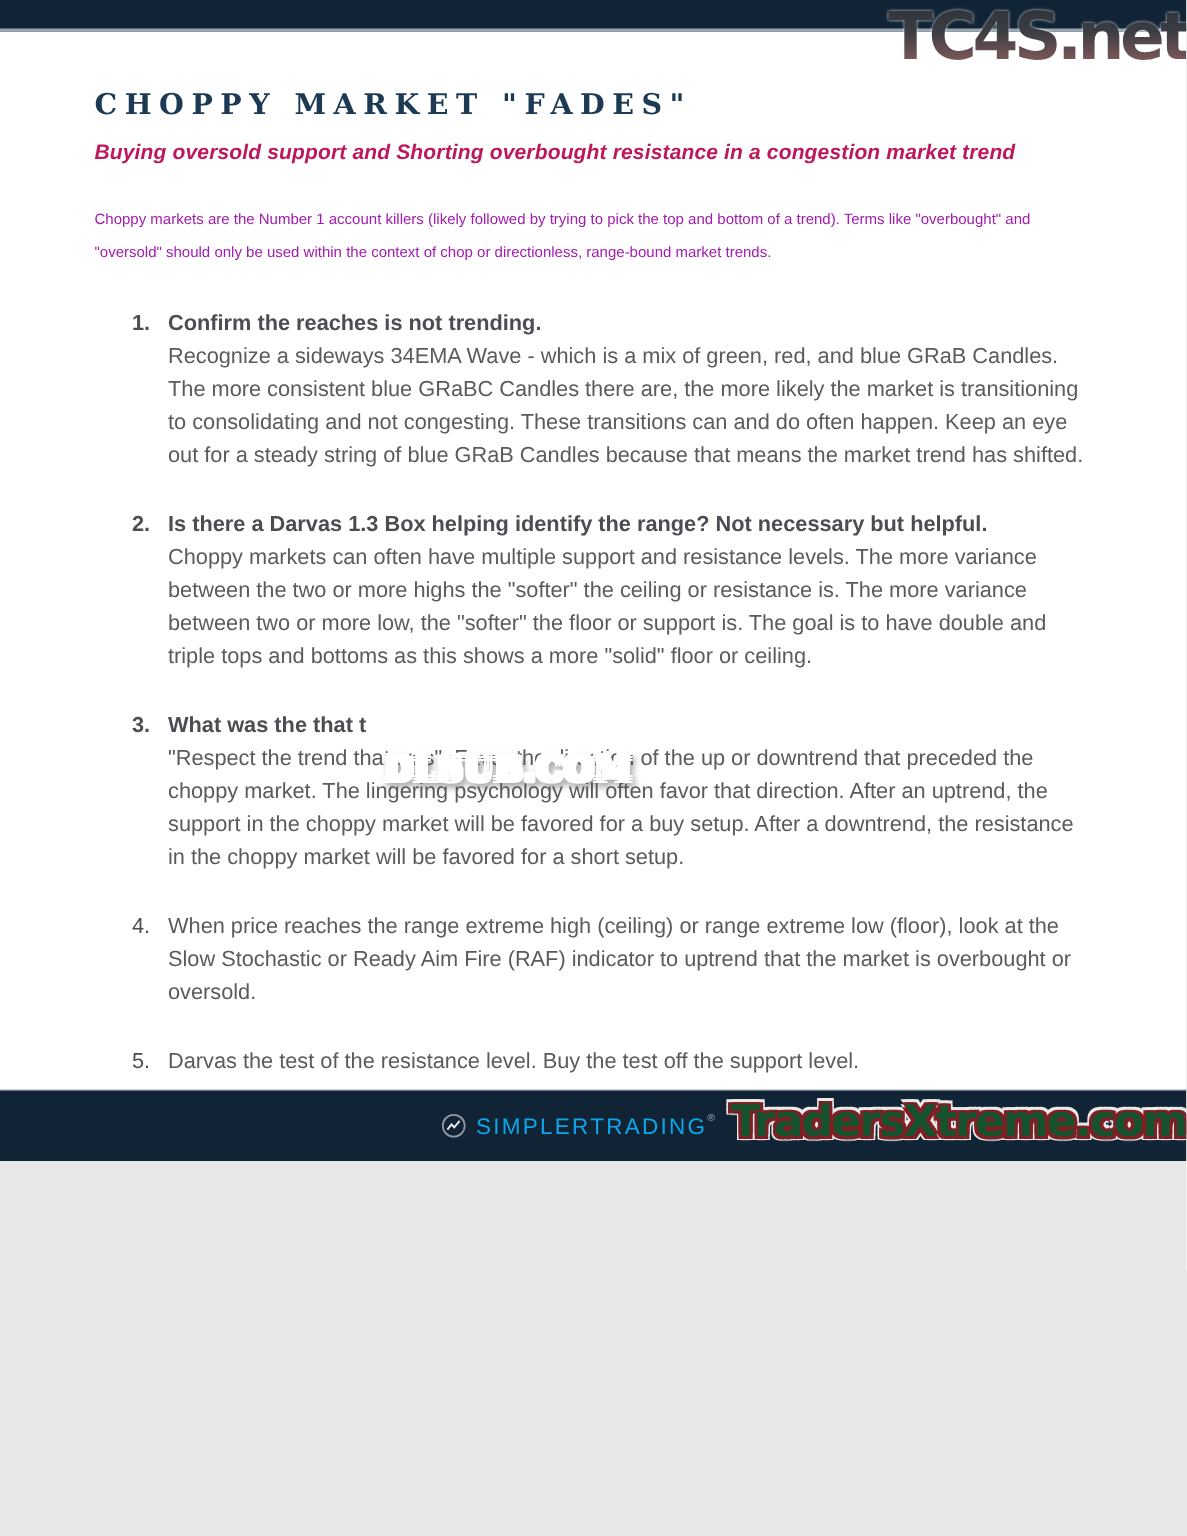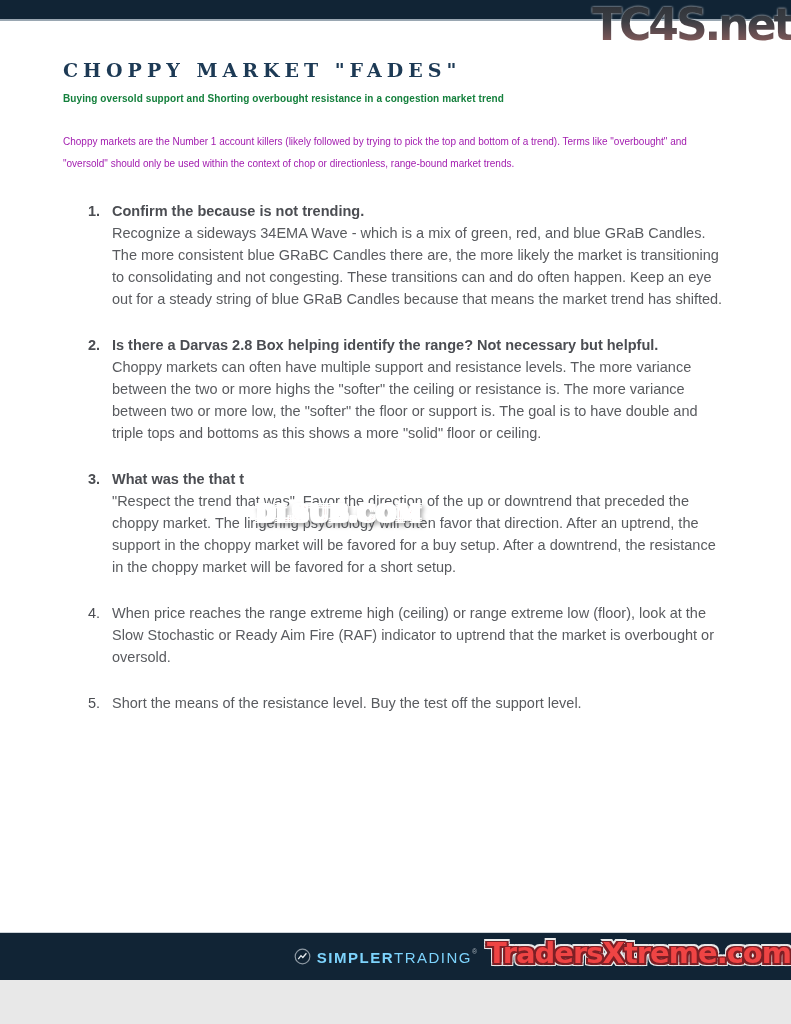--- a/index.html
+++ b/index.html
@@ -1,18 +1,18 @@
 <!DOCTYPE html>
 <html><head>
 <meta charset="utf-8">
 <style>
   html,body{margin:0;padding:0;background:#e8e8e8;}
   .page{
     position:relative;
-    width:791px;height:980px;
+    width:791px;height:774px;
     margin:0 auto;
     background:#ffffff;
     overflow:hidden;
     font-family:"Liberation Sans","DejaVu Sans",sans-serif;
   }
 
   
   .topbar{
     position:absolute;top:0;left:0;width:100%;height:19px;
     background:#112435;
@@ -34,22 +34,23 @@
   
   .doc{position:absolute;top:21px;left:63px;width:665px;}
   .title{
     margin-top:38px;
     font-family:"DejaVu Serif","Liberation Serif",serif;
     font-weight:bold;font-size:19px;letter-spacing:5px;
     color:#1d3a55;
   }
   .subtitle{
     margin-top:12px;
-    font-weight:bold;font-size:10px;letter-spacing:.1px;
-    color:#15803d;
+    font-weight:bold;font-size:14px;letter-spacing:.1px;
+    color:#be185d;
+    font-style:italic;
   }
   .intro{
     margin-top:27px;
     font-size:10px;line-height:22px;color:#a21caf;
     width:665px;
   }
 
   .list{margin-top:25px;margin-left:25px;}
   .item{display:flex;margin-bottom:24px;}
   .item .num{
@@ -78,31 +79,31 @@
   
   .footbar{
     position:absolute;bottom:0;left:0;width:100%;height:47px;
     background:#112435;
     border-top:1px solid #ccd2d7;
     display:flex;align-items:center;justify-content:center;
   }
   .logo{display:flex;align-items:center;gap:6px;margin-left:-20px;}
   .logo .mark{width:17px;height:17px;display:block;}
   .logo .txt{font-size:15px;letter-spacing:1.5px;white-space:nowrap;}
-  .logo .simpler{font-weight:bold;color:#7dd3fc;}
-  .logo .trading{font-weight:normal;color:#7dd3fc;}
+  .logo .simpler{font-weight:normal;color:#0ea5e9;}
+  .logo .trading{font-weight:normal;color:#0ea5e9;}
   .logo .reg{font-size:7px;color:#a9b3bc;vertical-align:9px;letter-spacing:0;}
 
   
   .wm-traders{
     position:absolute;bottom:11px;right:0;
     font-family:"DejaVu Sans","Liberation Sans",sans-serif;
     font-weight:bold;font-size:29px;line-height:32px;
     letter-spacing:-1px;white-space:nowrap;
-    color:#ef4444;
+    color:#14532d;
     text-shadow:
       -1px 0 0 #7e2026, 1px 0 0 #7e2026, 0 -1px 0 #7e2026, 0 1px 0 #7e2026,
       -2px -1px 0 #7e2026, 2px -1px 0 #7e2026, -2px 2px 0 #7e2026, 2px 2px 0 #7e2026,
       -3px 0 0 #e9e9e9, 3px 0 0 #e9e9e9, 0 -3px 0 #e9e9e9, 0 3px 1px #e9e9e9,
       -3px -3px 0 #e9e9e9, 3px -3px 0 #e9e9e9, -3px 3px 0 #e9e9e9, 3px 3px 0 #e9e9e9;
     z-index:6;
   }
 </style>
 </head>
 <body>
@@ -119,29 +120,29 @@
 
     <div class="subtitle">Buying oversold support and Shorting overbought resistance in a congestion market trend</div>
 
     <p class="intro">Choppy markets are the Number 1 account killers (likely followed by trying to pick the top and bottom of a trend). Terms like "overbought" and "oversold" should only be used within the context of chop or directionless, range-bound market trends.</p>
 
     <div class="list">
 
       <div class="item">
         <div class="num bold">1.</div>
         <div class="content">
-          <div class="head">Confirm the because is not trending.</div>
+          <div class="head">Confirm the reaches is not trending.</div>
           <div class="body-text">Recognize a sideways 34EMA Wave  - which is a mix of green, red, and blue GRaB Candles. The more consistent blue GRaBC Candles there are, the more likely the market is transitioning to consolidating and not congesting. These transitions can and do often happen. Keep an eye out for a steady string of blue GRaB Candles because that means the market trend has shifted.</div>
         </div>
       </div>
 
       <div class="item">
         <div class="num bold">2.</div>
         <div class="content">
-          <div class="head">Is there a Darvas 2.8 Box helping identify the range? Not necessary but helpful.</div>
+          <div class="head">Is there a Darvas 1.3 Box helping identify the range? Not necessary but helpful.</div>
           <div class="body-text">Choppy markets can often have multiple support and resistance levels. The more variance between the two or more highs the "softer" the ceiling or resistance is. The more variance between two or more low, the "softer" the floor or support is. The goal is to have double and triple tops and bottoms as this shows a more "solid" floor or ceiling.</div>
         </div>
       </div>
 
       <div class="item">
         <div class="num bold">3.</div>
         <div class="content">
           <div class="head">What was the that t</div>
           <div class="body-text">"Respect the trend that was". Favor the direction of the up or downtrend that preceded the choppy market. The lingering psychology will often favor that direction. After an uptrend, the support in the choppy market will be favored for a buy setup. After a downtrend, the resistance in the choppy market will be favored for a short setup.</div>
         </div>
@@ -150,21 +151,21 @@
       <div class="item">
         <div class="num">4.</div>
         <div class="content">
           <div class="body-text">When price reaches the range extreme high (ceiling) or range extreme low (floor), look at the Slow Stochastic or Ready Aim Fire (RAF) indicator to uptrend that the market is overbought or oversold.</div>
         </div>
       </div>
 
       <div class="item">
         <div class="num">5.</div>
         <div class="content">
-          <div class="body-text">Short the means of the resistance level. Buy the test off the support level.</div>
+          <div class="body-text">Darvas the test of the resistance level. Buy the test off the support level.</div>
         </div>
       </div>
 
     </div>
   </div>
 
   <div class="wm-dlsub">DLSUB.COM</div>
 
   <div class="footbar">
     <div class="logo">

